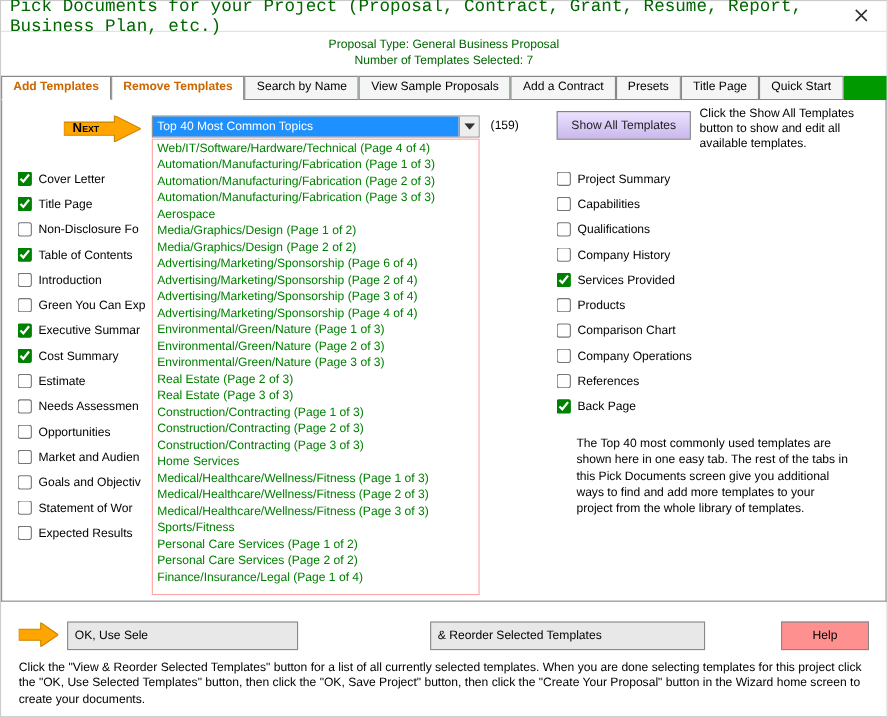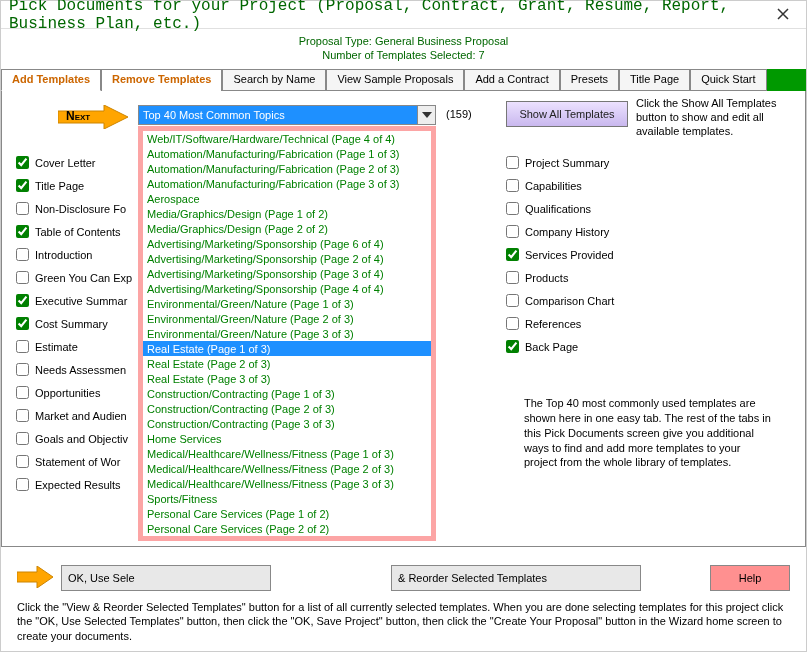--- a/index.html
+++ b/index.html
@@ -25,21 +25,21 @@
   .showall { position: absolute; left: 504px; top: 10px; width: 122px; height: 26px; background: linear-gradient(#ece1ff,#c9b8ee); border: 1px solid #777; color: #222; cursor: default; display: flex; align-items: center; justify-content: center; }
   .showtip { position: absolute; left: 634px; top: 6px; width: 150px; font-size: 11px; line-height: 1.25; }
   .next-arrow { position: absolute; left: 56px; top: 14px; }
   .next-arrow svg { width: 70px; height: 24px; }
   .next-arrow .lbl { position: absolute; left: 8px; top: 4px; font-weight: bold; font-size: 12px; color: #000; font-variant: small-caps; }
   .check-col { position: absolute; top: 60px; }
   .check-col.left { left: 14px; width: 128px; }
   .check-col.right { left: 504px; width: 240px; }
   .check-row { display: flex; align-items: center; height: 23px; gap: 6px; }
   .check-row input { margin: 0; accent-color: green; }
-  .listbox { position: absolute; left: 136px; top: 35px; width: 298px; height: 415px; background: #fff; border: 5px solid #fca5a5; overflow: hidden; z-index: 50; }
+  .listbox { position: absolute; left: 136px; top: 35px; width: 298px; height: 415px; background: #fff; border: 1px solid #fca5a5; overflow: hidden; z-index: 50; }
   .listbox .item { padding: 1px 4px; font-size: 11px; color: #008000; cursor: default; white-space: nowrap; height: 15px; line-height: 14px; }
   .listbox .item.selected { background: #1e90ff; color: #fff; }
   .explain { position: absolute; left: 522px; top: 305px; width: 250px; font-size: 11px; line-height: 1.35; }
   .bottom { position: absolute; left: 16px; right: 16px; bottom: 56px; height: 34px; display: flex; align-items: center; }
   .big-arrow { margin-right: 8px; }
   .big-arrow svg { width: 36px; height: 22px; }
   .btn { height: 26px; border: 1px solid #888; background: #e8e8e8; padding: 0 10px; display: flex; align-items: center; justify-content: center; cursor: default; font-size: 11px; }
   .btn.use { width: 210px; margin-right: 120px; }
   .btn.view { width: 250px; }
   .btn.help { width: 80px; background: #ff9090; }
@@ -186,20 +186,24 @@
         <div class="check-row">
           <input type="checkbox" style="">
           <span>Products</span>
         </div>
         <div class="check-row">
           <input type="checkbox" style="">
           <span>Comparison Chart</span>
         </div>
         <div class="check-row">
           <input type="checkbox" style="">
+          <span>Company Operations</span>
+        </div>
+        <div class="check-row">
+          <input type="checkbox" style="">
           <span>References</span>
         </div>
         <div class="check-row">
           <input type="checkbox" checked="" style="">
           <span>Back Page</span>
         </div>
       </div>
 
     <div class="listbox" id="listbox">
         <div class="item">Web/IT/Software/Hardware/Technical (Page 4 of 4)</div>
@@ -209,21 +213,20 @@
         <div class="item">Aerospace</div>
         <div class="item">Media/Graphics/Design (Page 1 of 2)</div>
         <div class="item">Media/Graphics/Design (Page 2 of 2)</div>
         <div class="item">Advertising/Marketing/Sponsorship (Page 6 of 4)</div>
         <div class="item">Advertising/Marketing/Sponsorship (Page 2 of 4)</div>
         <div class="item">Advertising/Marketing/Sponsorship (Page 3 of 4)</div>
         <div class="item">Advertising/Marketing/Sponsorship (Page 4 of 4)</div>
         <div class="item">Environmental/Green/Nature (Page 1 of 3)</div>
         <div class="item">Environmental/Green/Nature (Page 2 of 3)</div>
         <div class="item">Environmental/Green/Nature (Page 3 of 3)</div>
-        <div class="item selected">Real Estate (Page 1 of 3)</div>
         <div class="item">Real Estate (Page 2 of 3)</div>
         <div class="item">Real Estate (Page 3 of 3)</div>
         <div class="item">Construction/Contracting (Page 1 of 3)</div>
         <div class="item">Construction/Contracting (Page 2 of 3)</div>
         <div class="item">Construction/Contracting (Page 3 of 3)</div>
         <div class="item">Home Services</div>
         <div class="item">Medical/Healthcare/Wellness/Fitness (Page 1 of 3)</div>
         <div class="item">Medical/Healthcare/Wellness/Fitness (Page 2 of 3)</div>
         <div class="item">Medical/Healthcare/Wellness/Fitness (Page 3 of 3)</div>
         <div class="item">Sports/Fitness</div>

